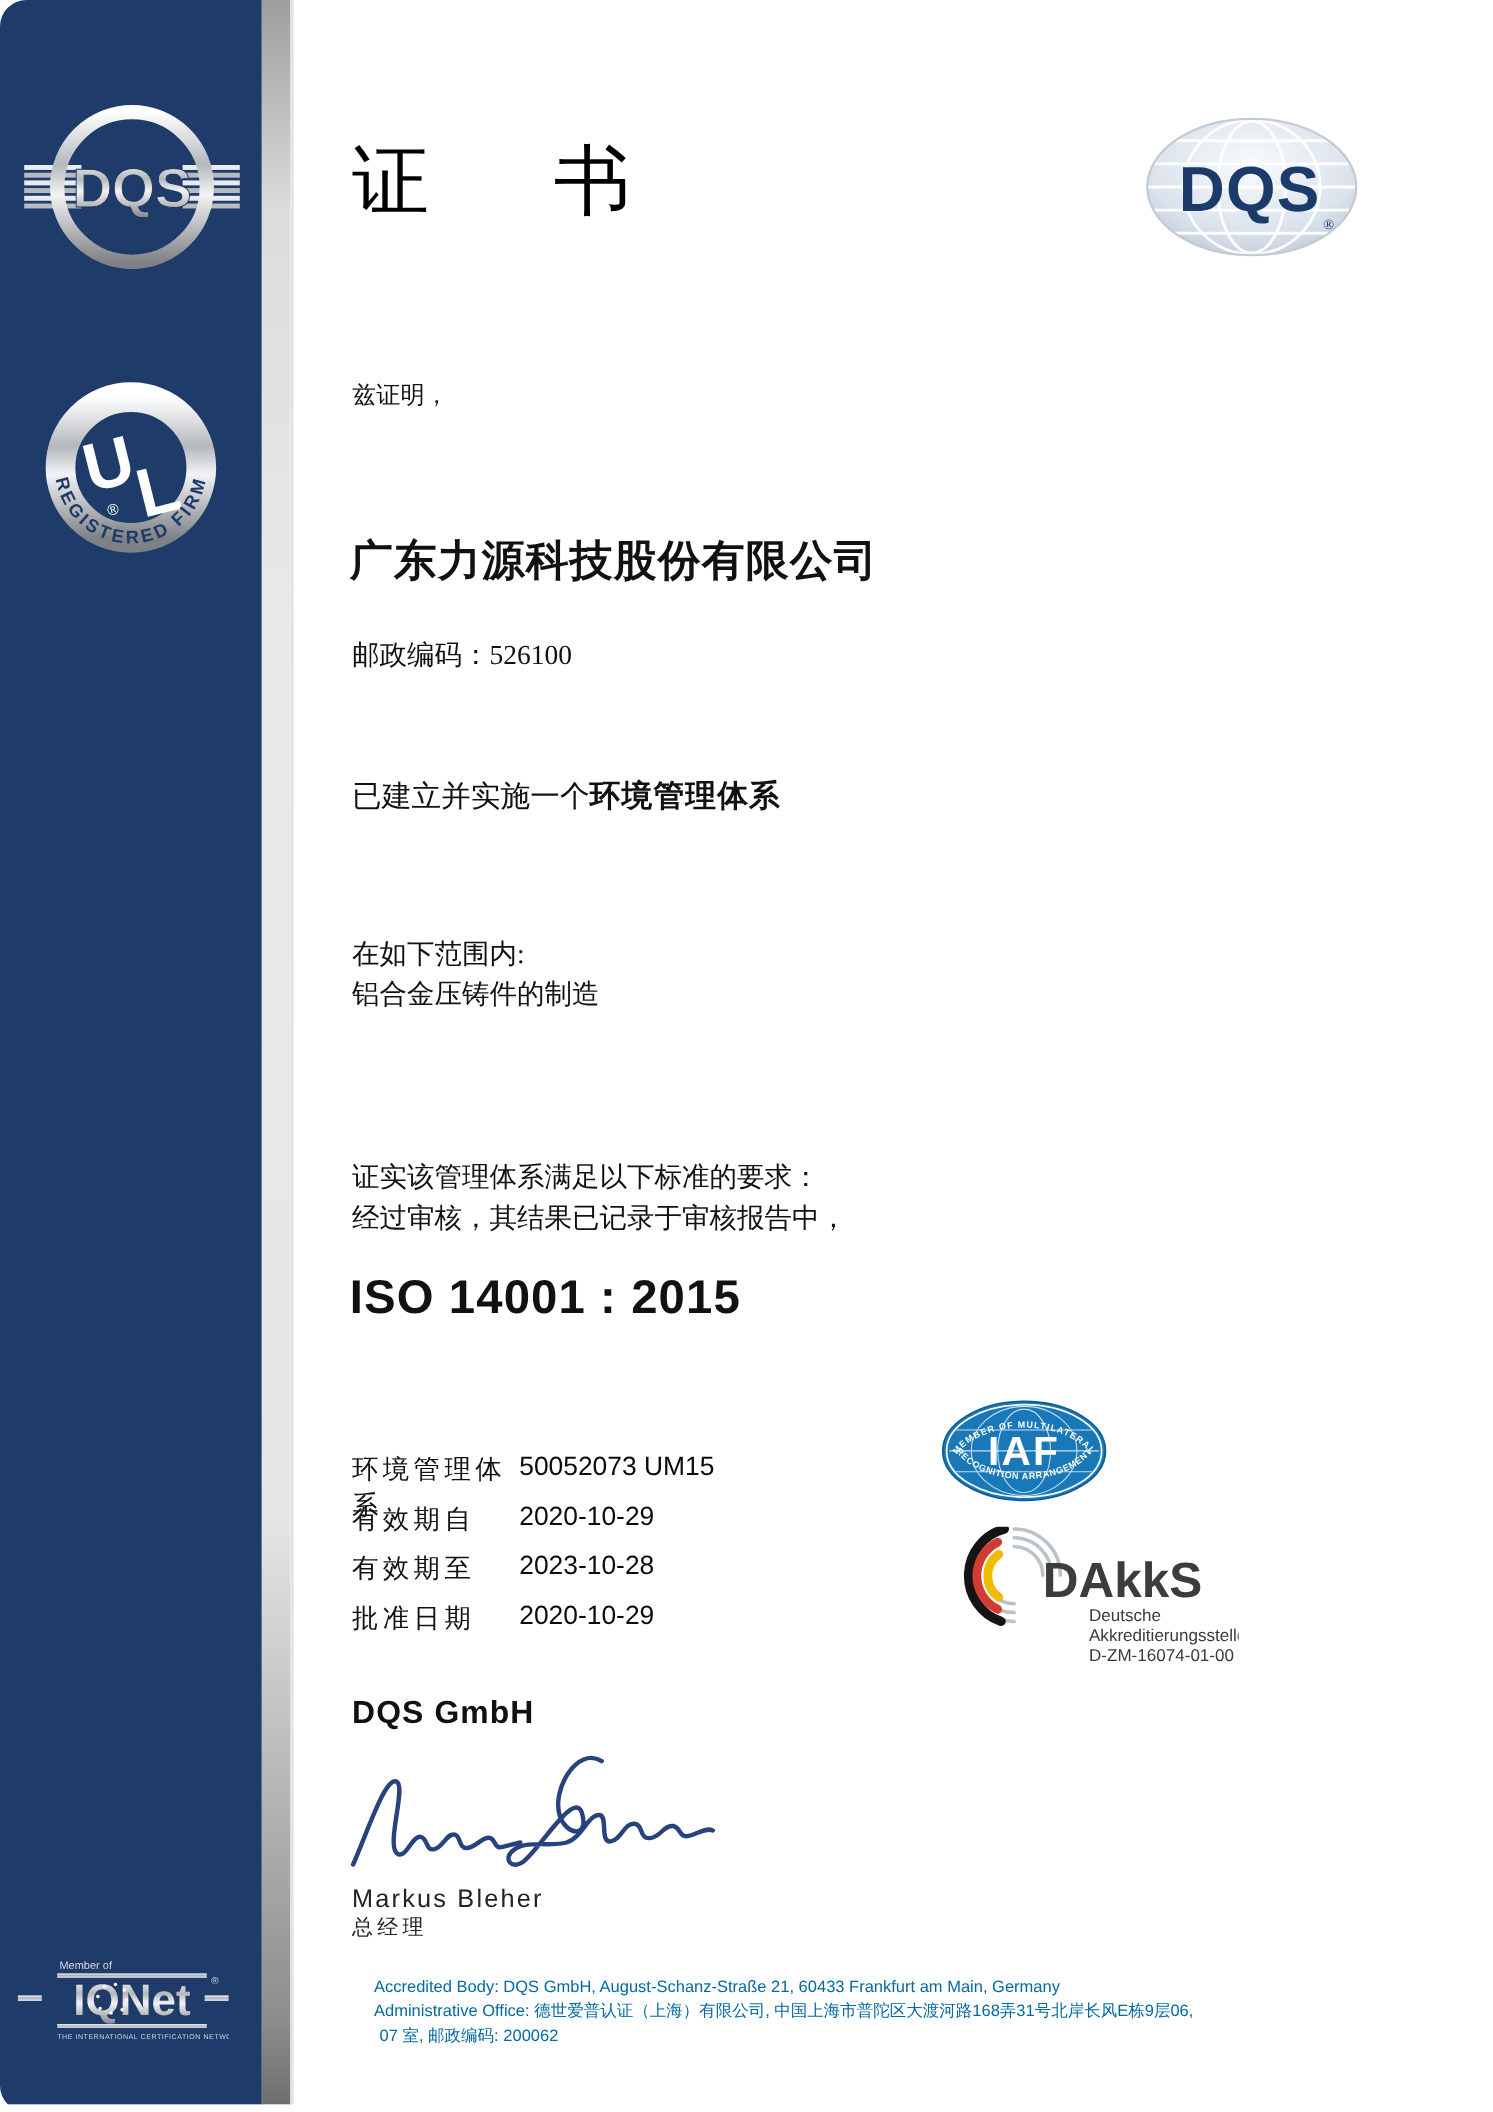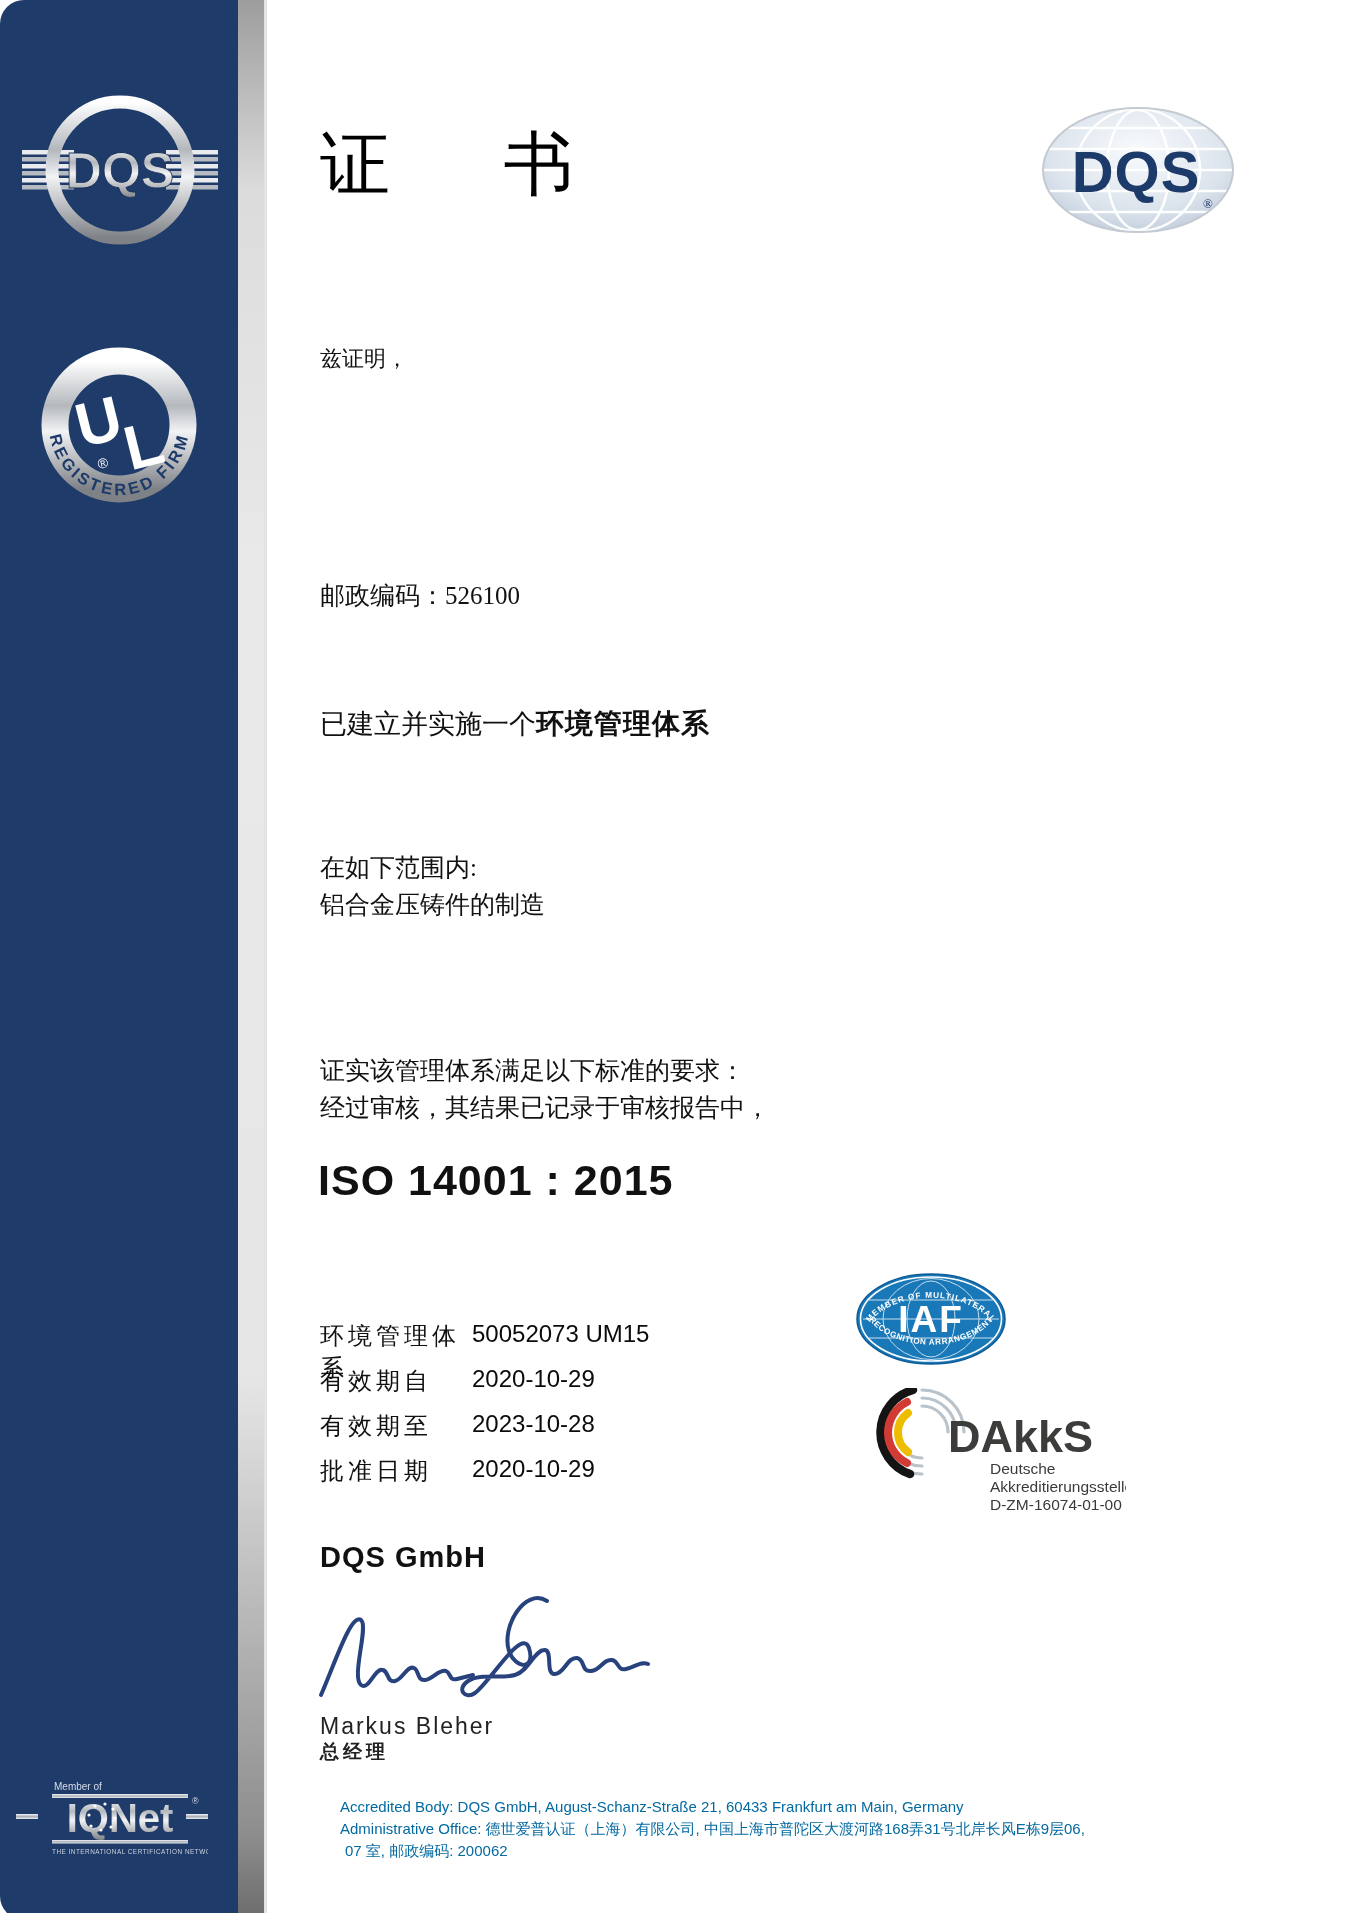--- a/index.html
+++ b/index.html
@@ -36,21 +36,21 @@
   
   .details{position:absolute;left:320px;top:1320px;}
   .drow{display:flex;height:45px;align-items:flex-start;}
   .dlabel{width:152px;font-size:24px;letter-spacing:4px;}
   .dvalue{font-family:"Liberation Sans","DejaVu Sans",sans-serif;font-size:24px;color:#0b0b0b;}
   
   .issuer{position:absolute;left:320px;top:1541px;font-size:29px;font-weight:bold;
     font-family:"Liberation Sans","DejaVu Sans",sans-serif;letter-spacing:1px;}
   .signer-name{position:absolute;left:320px;top:1713px;font-size:23px;
     font-family:"Liberation Sans","DejaVu Sans",sans-serif;letter-spacing:2px;color:#222;}
-  .signer-title{position:absolute;left:320px;top:1739px;font-size:19px;letter-spacing:4px;color:#222;font-weight:bold;}
+  .signer-title{position:absolute;left:320px;top:1739px;font-size:19px;letter-spacing:4px;color:#222;}
   
   .footer{position:absolute;left:340px;top:1796px;width:1030px;
     font-family:"Liberation Sans","DejaVu Sans",sans-serif;font-size:15px;line-height:22px;color:#0369a1;}
   .footer .fl3{padding-left:5px;}
 </style>
 </head>
 <body>
 
 <div class="page">
 
@@ -150,20 +150,21 @@
       <line x1="3" y1="45" x2="193" y2="45"></line>
       <line x1="3" y1="66" x2="193" y2="66"></line>
       <line x1="3" y1="87" x2="193" y2="87"></line>
       <line x1="3" y1="108" x2="193" y2="108"></line>
     </g>
     <text x="96" y="88" text-anchor="middle" font-family="Liberation Sans, DejaVu Sans, sans-serif" font-size="58" font-weight="bold" fill="#1c3a6a" letter-spacing="1">DQS</text>
     <text x="163" y="104" font-size="13" fill="#1c3a6a">®</text>
   </svg>
 
   <div class="t-intro">兹证明，</div>
+  <div class="company">广东力源科技股份有限公司</div>
   <div class="addr2">邮政编码：526100</div>
 
   <div class="established"><span>已建立并实施一个</span><b>环境管理体系</b></div>
 
   <div class="scope">
     <div>在如下范围内:</div>
     <div>铝合金压铸件的制造</div>
   </div>
 
   <div class="audit">

